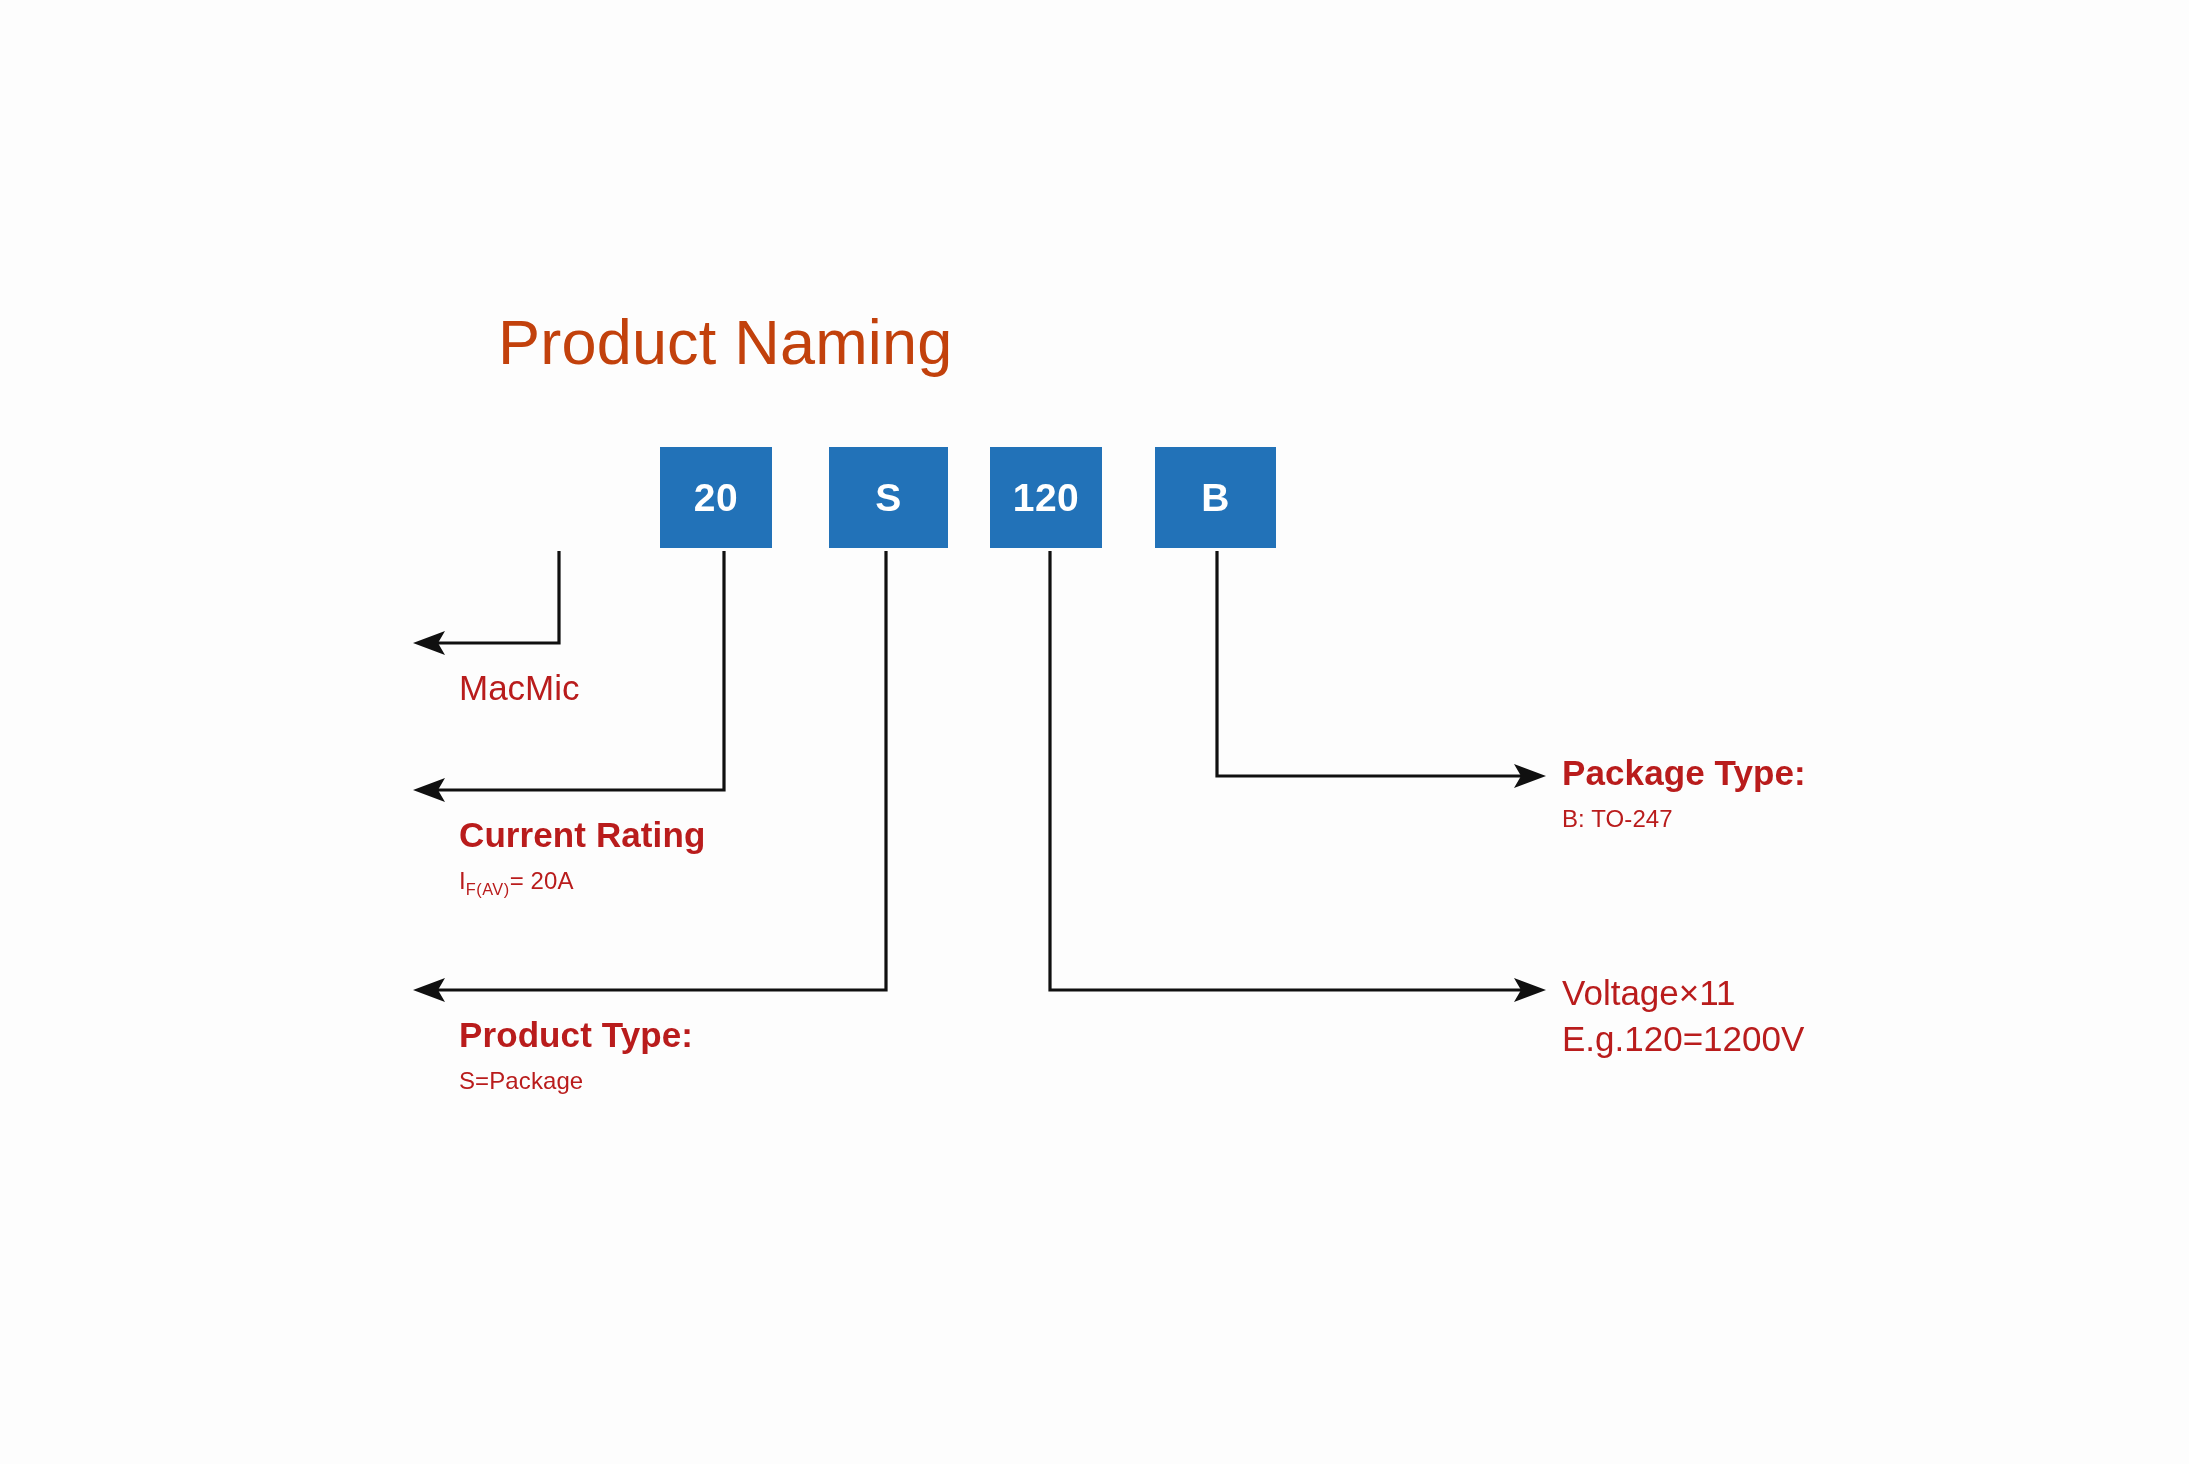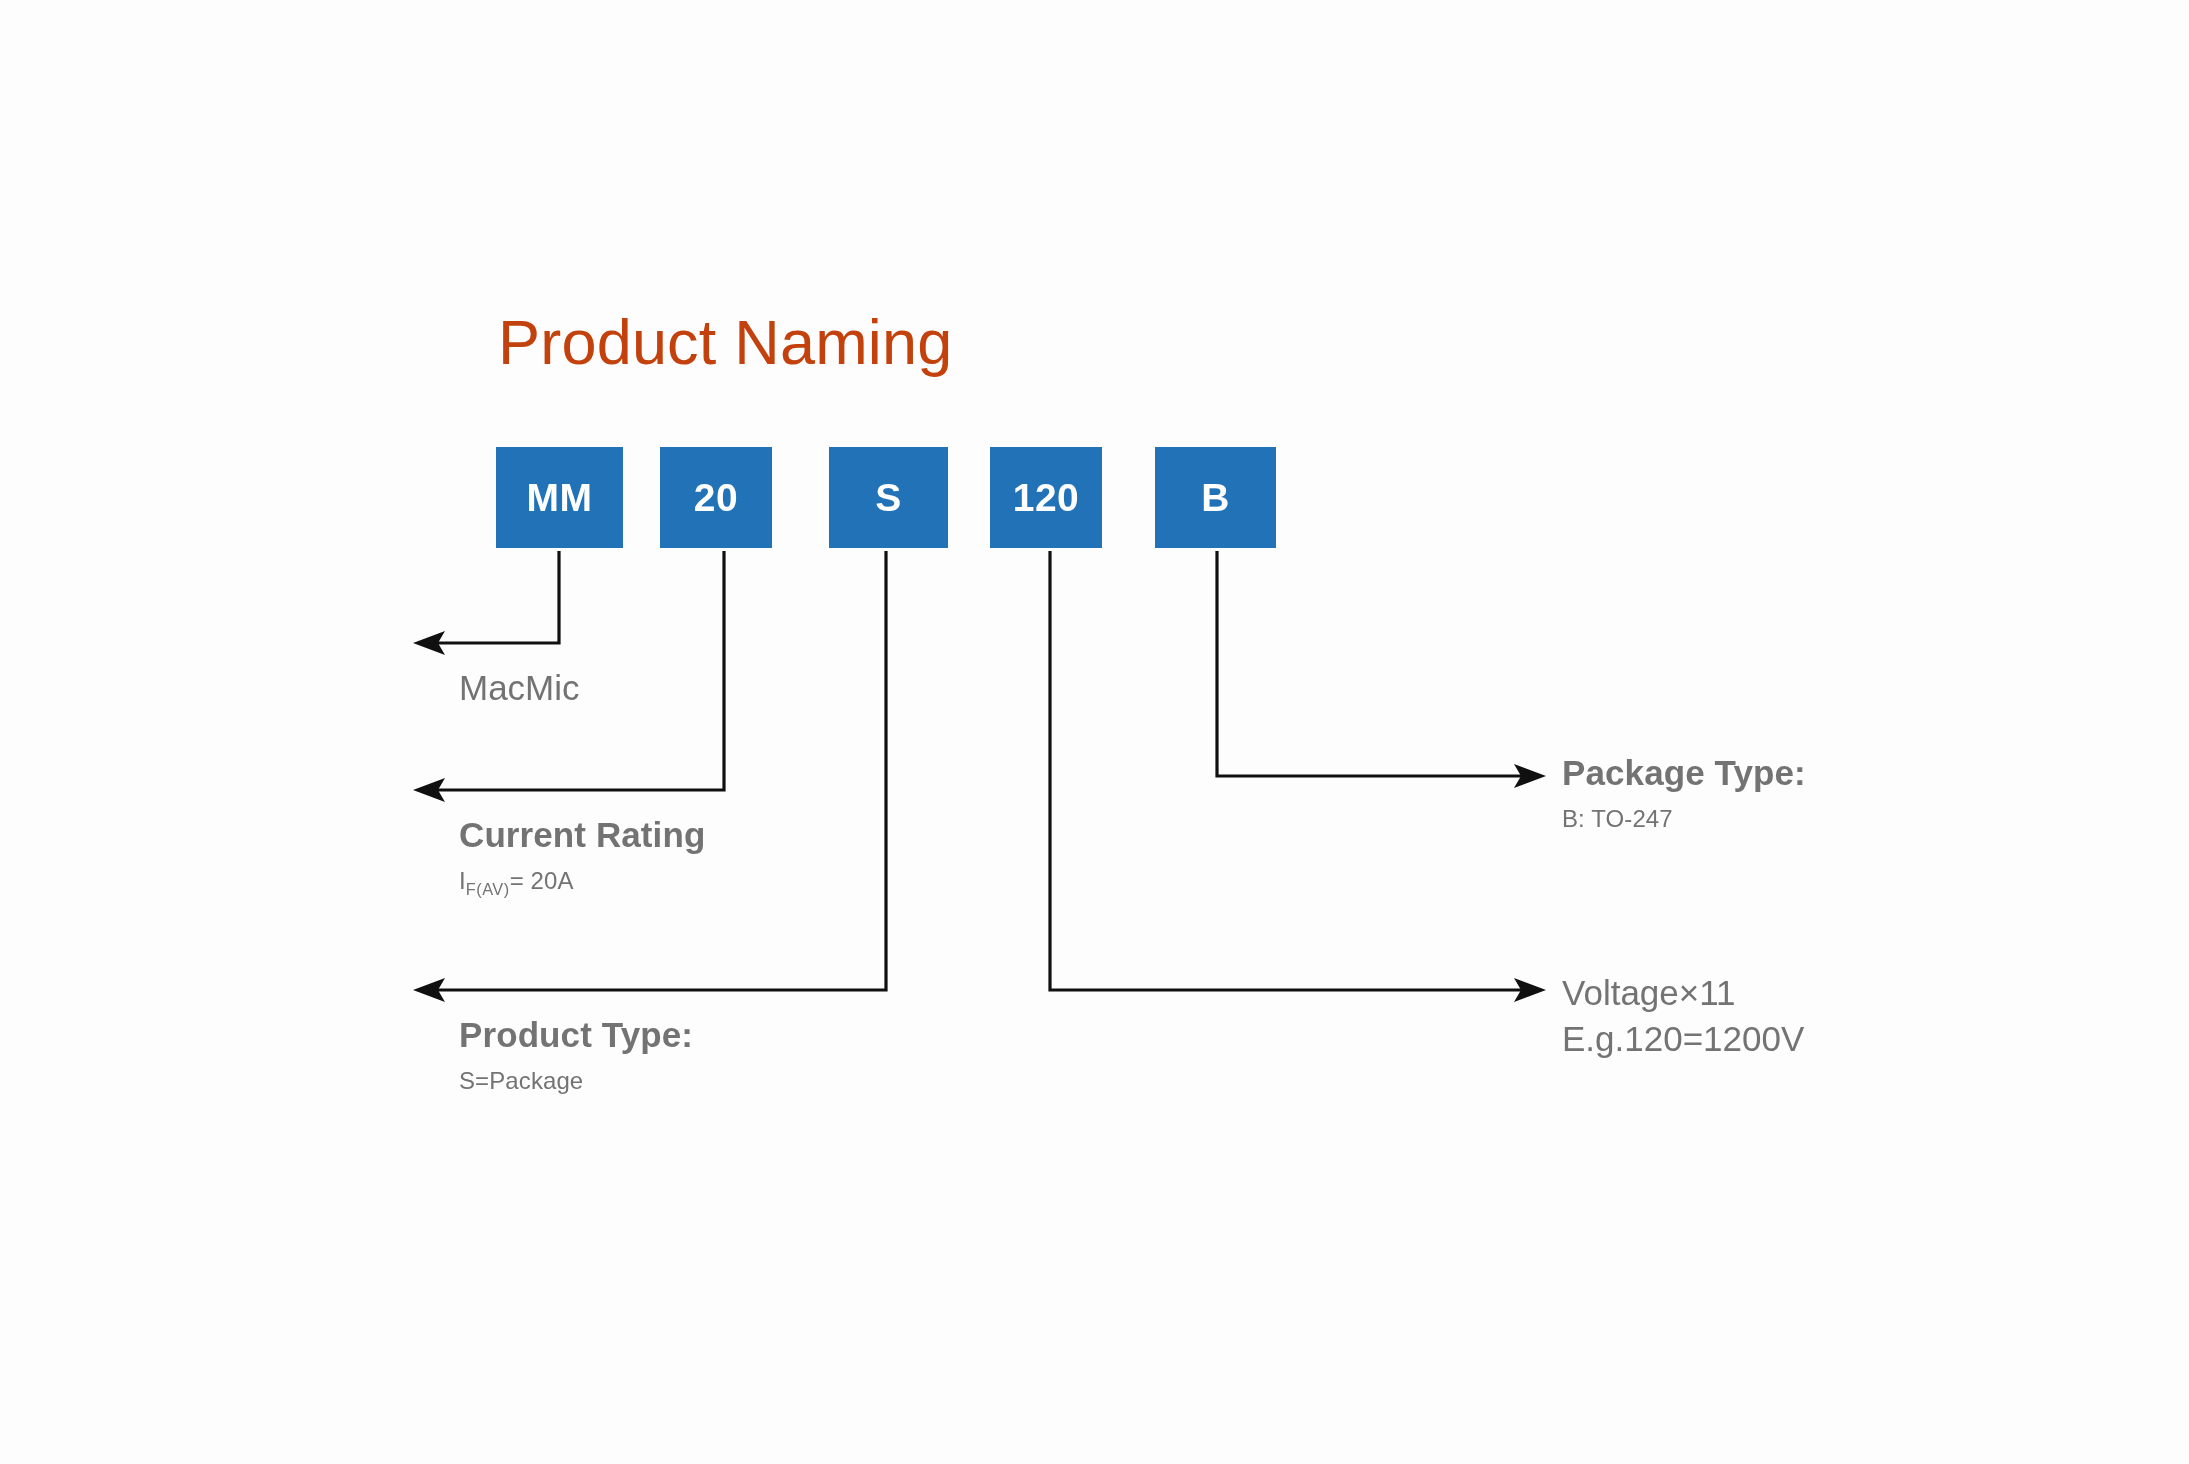--- a/index.html
+++ b/index.html
@@ -56,21 +56,21 @@
     stroke-width: 3.2;
     fill: none;
   }
   #connectors polygon.head {
     fill: #101010;
     stroke: none;
   }
   
   .anno {
     position: absolute;
-    color: #737373;
+    color: #b91c1c;
     white-space: nowrap;
   }
   .anno .ttl {
     display: block;
     font-weight: 700;
     font-size: 35px;
     line-height: 46px;
     letter-spacing: 0.1px;
   }
   .anno .sub {
@@ -100,21 +100,20 @@
   #anno-package  { left: 1562px; top: 750px; }
   #anno-voltage  { left: 1562px; top: 970px; }
 </style>
 </head>
 <body>
 
 <div id="canvas">
 
   <div id="page-title">Product Naming</div>
 
-  <div class="code-box" style="left:496px; top:447px; width:127px; height:101px;">MM</div>
 
   <div class="code-box" style="left:660px; top:447px; width:112px; height:101px;">20</div>
 
   <div class="code-box" style="left:829px; top:447px; width:119px; height:101px;">S</div>
 
   <div class="code-box" style="left:990px; top:447px; width:112px; height:101px;">120</div>
 
   <div class="code-box" style="left:1155px; top:447px; width:121px; height:101px;">B</div>
 
   <svg id="connectors" viewBox="0 0 2189 1464">

